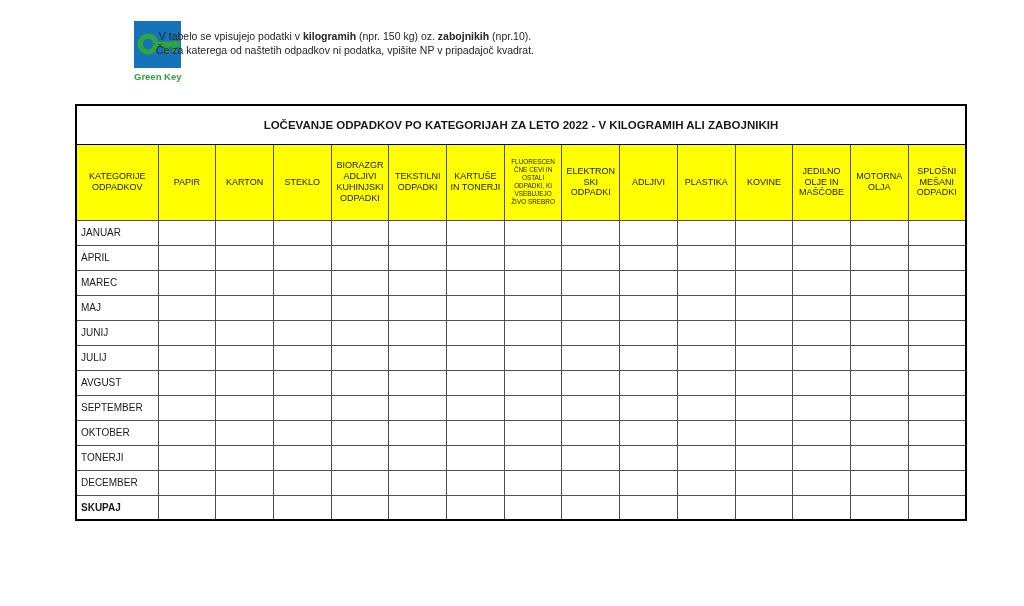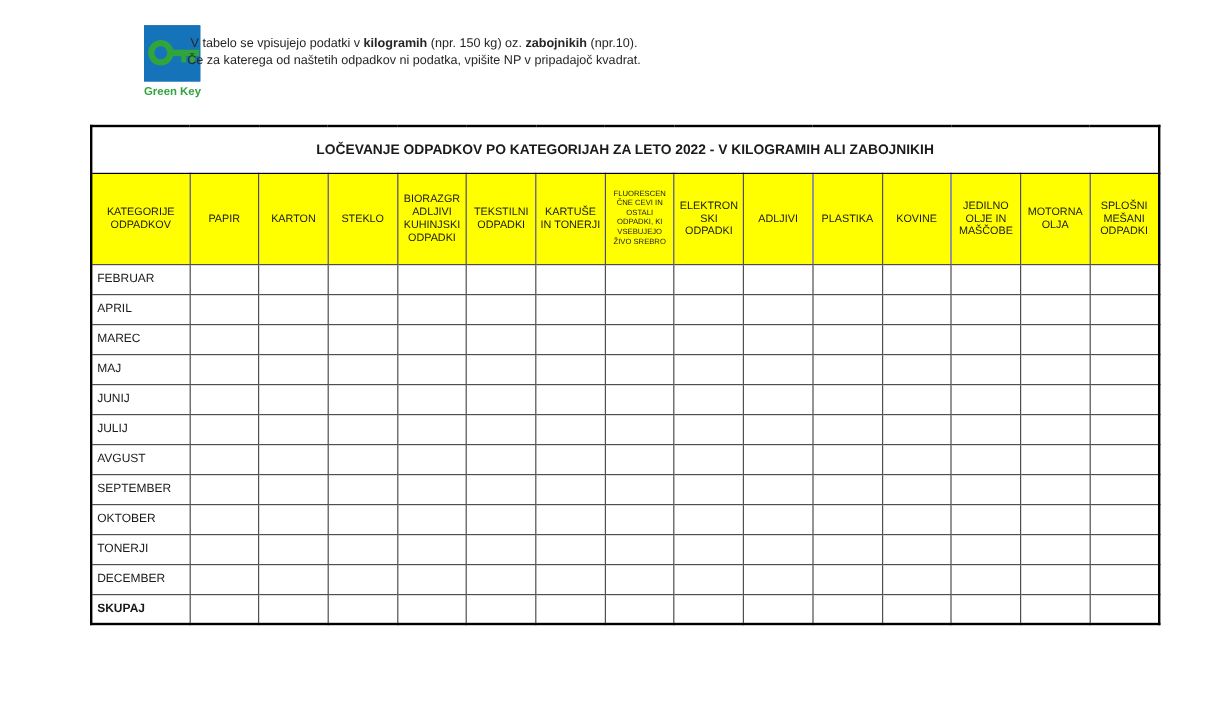--- a/index.html
+++ b/index.html
@@ -5,21 +5,21 @@
   * { margin:0; padding:0; box-sizing:border-box; }
   html,body { width:1024px; height:606px; overflow:hidden; }
   body {
     background:#ffffff;
     font-family:"Liberation Sans", sans-serif;
     position:relative;
     color:#1a1a1a;
   }
 
   
-  .logo-block { position:absolute; left:84px; top:21px; width:50px;padding-left:36px; }
+  .logo-block { position:absolute; left:98px; top:21px; width:50px;padding-left:36px; }
   .logo-square {
     width:47px; height:47px;
     background:var(--logo-blue,#1573BA);
     display:flex; align-items:center; justify-content:center;
   }
   .logo-square svg { display:block; }
   .logo-text {
     margin-top:3px;
     font-size:9.5px; font-weight:bold;
     color:var(--logo-green,#31A43C);
@@ -145,21 +145,21 @@
         <th>JEDILNO
 OLJE IN
 MAŠČOBE</th>
         <th>MOTORNA
 OLJA</th>
         <th>SPLOŠNI
 MEŠANI
 ODPADKI</th>
       </tr>
       <tr>
-        <td class="row-label">FEBRUAR</td>
+        <td class="row-label">JANUAR</td>
         <td class="data-cell"></td>
         <td class="data-cell"></td>
         <td class="data-cell"></td>
         <td class="data-cell"></td>
         <td class="data-cell"></td>
         <td class="data-cell"></td>
         <td class="data-cell"></td>
         <td class="data-cell"></td>
         <td class="data-cell"></td>
         <td class="data-cell"></td>

